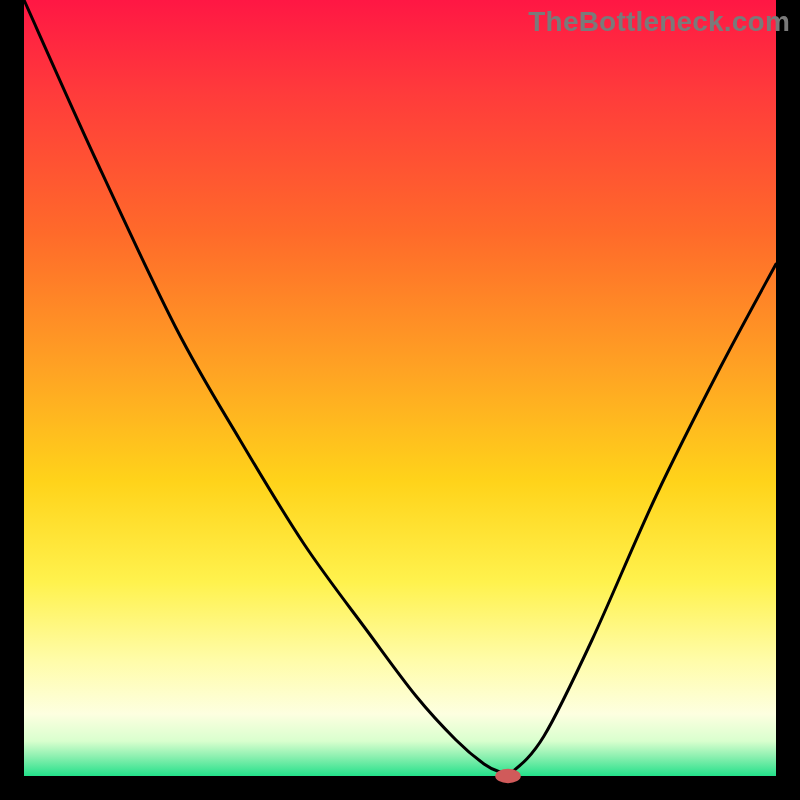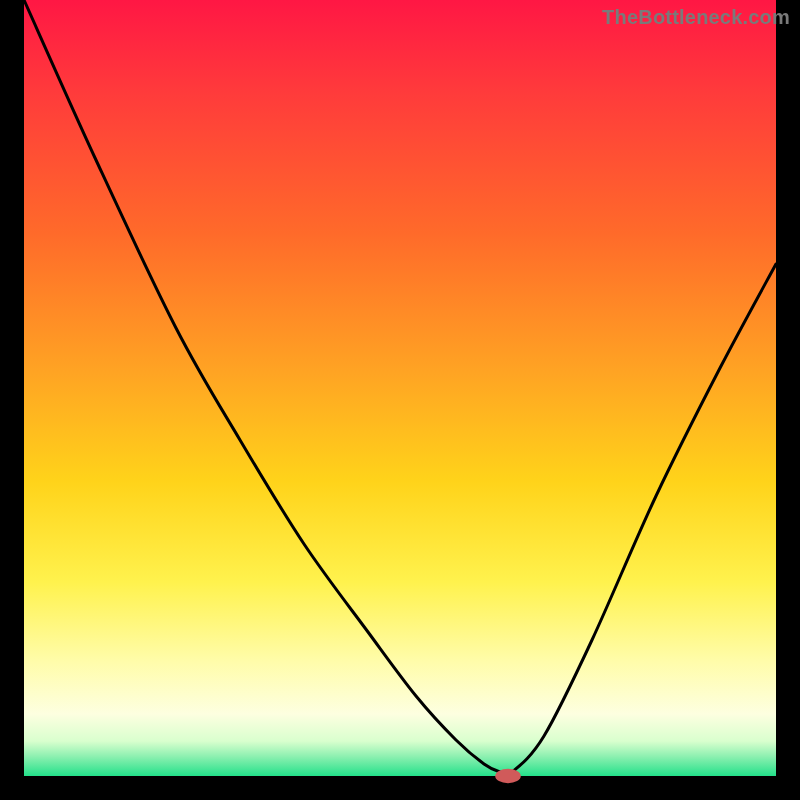--- a/index.html
+++ b/index.html
@@ -16,21 +16,21 @@
     height: 800px;
   }
   svg {
     display: block;
   }
   .watermark {
     position: absolute;
     top: 6px;
     right: 10px;
     font-family: Arial, Helvetica, sans-serif;
-    font-size: 20px;
+    font-size: 28px;
     font-weight: bold;
     color: #7a7a7a;
     letter-spacing: 0.2px;
     user-select: none;
   }
 </style>
 </head>
 <body>
 
 <div class="chart-container">

